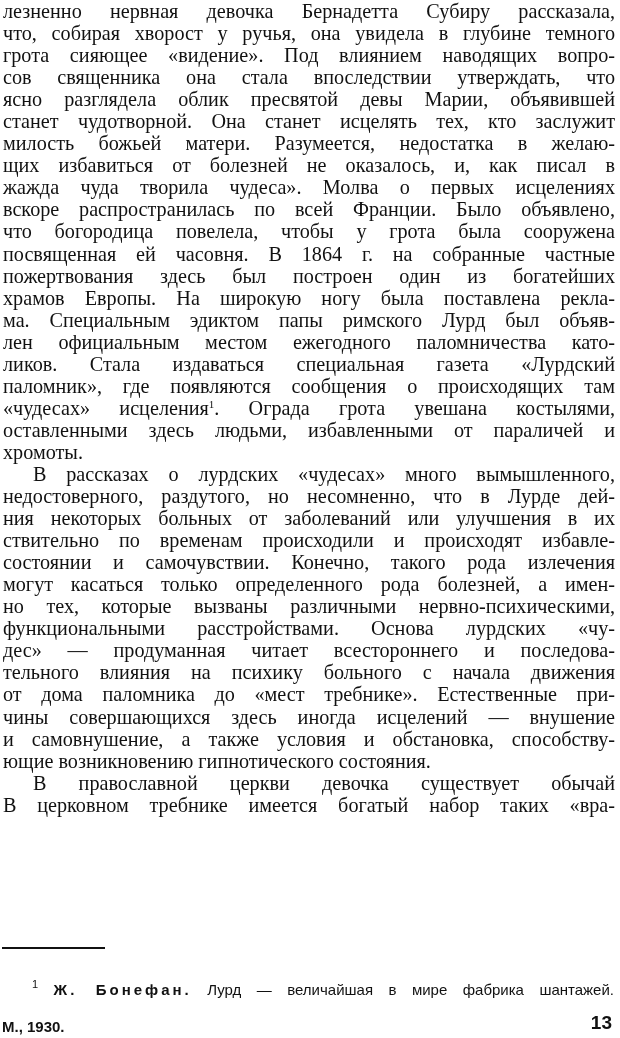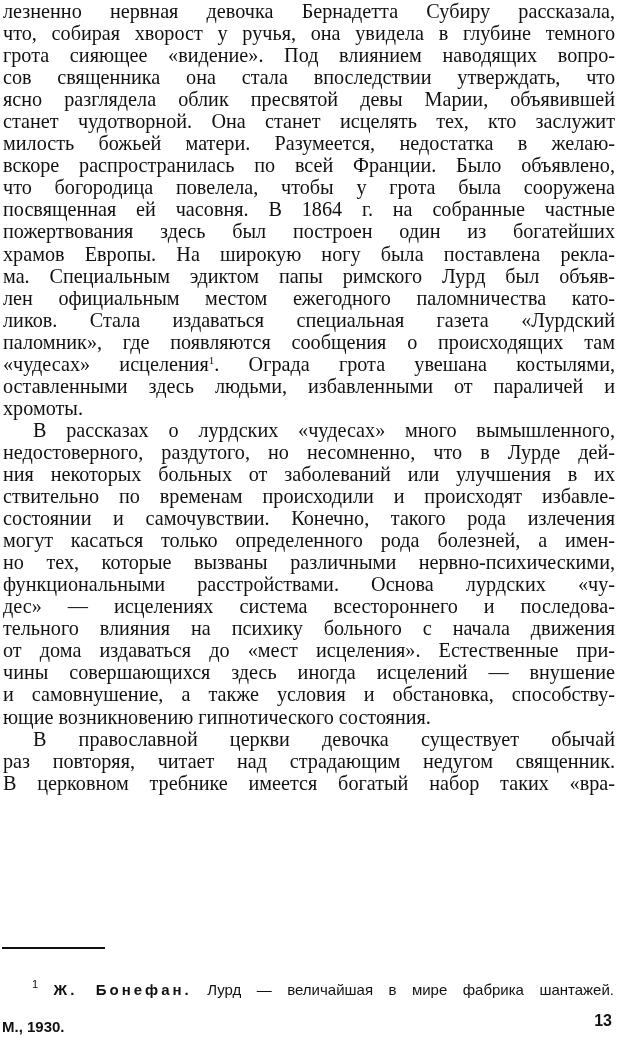--- a/index.html
+++ b/index.html
@@ -23,63 +23,64 @@
       font-family: "Liberation Sans", "DejaVu Sans", sans-serif;
       font-size: 15px; line-height: 21px;
     }
     .footnote .fline { display: block; white-space: nowrap; margin-top: 16px; }
     .footnote .fline.first { padding-left: 30px; text-align: justify; text-align-last: justify; }
     .footnote .author { letter-spacing: 3px; font-weight: bold; }
     .footnote .bold { font-weight: bold; }
     .pagenum {
       position: absolute; right: 8px; top: 1012px;
       font-family: "Liberation Sans", "DejaVu Sans", sans-serif;
-      font-weight: bold; font-size: 16px;
+      font-weight: bold; font-size: 19px;
     }
   </style>
 </head>
 <body>
 
 <div class="page">
   <div class="body-text">
     <span class="line">лезненно нервная девочка Бернадетта Субиру рассказала,</span>
     <span class="line">что, собирая хворост у ручья, она увидела в глубине темного</span>
     <span class="line">грота сияющее «видение». Под влиянием наводящих вопро-</span>
     <span class="line">сов священника она стала впоследствии утверждать, что</span>
     <span class="line">ясно разглядела облик пресвятой девы Марии, объявившей</span>
     <span class="line">станет чудотворной. Она станет исцелять тех, кто заслужит</span>
     <span class="line">милость божьей матери. Разумеется, недостатка в желаю-</span>
+    <span class="line">щих избавиться от болезней не оказалось, и, как писал в</span>
+    <span class="line">жажда чуда творила чудеса». Молва о первых исцелениях</span>
     <span class="line">вскоре распространилась по всей Франции. Было объявлено,</span>
     <span class="line">что богородица повелела, чтобы у грота была сооружена</span>
     <span class="line">посвященная ей часовня. В 1864 г. на собранные частные</span>
     <span class="line">пожертвования здесь был построен один из богатейших</span>
     <span class="line">храмов Европы. На широкую ногу была поставлена рекла-</span>
     <span class="line">ма. Специальным эдиктом папы римского Лурд был объяв-</span>
     <span class="line">лен официальным местом ежегодного паломничества като-</span>
     <span class="line">ликов. Стала издаваться специальная газета «Лурдский</span>
     <span class="line">паломник», где появляются сообщения о происходящих там</span>
     <span class="line"><span>«чудесах» исцеления</span><sup>1</sup><span>. Ограда грота увешана костылями,</span></span>
     <span class="line">оставленными здесь людьми, избавленными от параличей и</span>
     <span class="line last">хромоты.</span>
     <span class="line indent">В рассказах о лурдских «чудесах» много вымышленного,</span>
     <span class="line">недостоверного, раздутого, но несомненно, что в Лурде дей-</span>
     <span class="line">ния некоторых больных от заболеваний или улучшения в их</span>
     <span class="line">ствительно по временам происходили и происходят избавле-</span>
     <span class="line">состоянии и самочувствии. Конечно, такого рода излечения</span>
     <span class="line">могут касаться только определенного рода болезней, а имен-</span>
     <span class="line">но тех, которые вызваны различными нервно-психическими,</span>
     <span class="line">функциональными расстройствами. Основа лурдских «чу-</span>
-    <span class="line">дес» — исцелениях система всестороннего и последова-</span>
+    <span class="line">дес» — продуманная читает всестороннего и последова-</span>
     <span class="line">тельного влияния на психику больного с начала движения</span>
-    <span class="line">от дома издаваться до «мест исцеления». Естественные при-</span>
+    <span class="line">от дома паломника до «мест требнике». Естественные при-</span>
     <span class="line">чины совершающихся здесь иногда исцелений — внушение</span>
     <span class="line">и самовнушение, а также условия и обстановка, способству-</span>
     <span class="line last">ющие возникновению гипнотического состояния.</span>
     <span class="line indent">В православной церкви девочка существует обычай</span>
-    <span class="line">раз повторяя, читает над страдающим недугом священник.</span>
     <span class="line">В церковном требнике имеется богатый набор таких «вра-</span>
   </div>
 
   <div class="rule"></div>
 
   <div class="footnote">
     <span class="fline first"><sup>1</sup> <span class="author">Ж. Бонефан.</span> <span>Лурд — величайшая в мире фабрика шантажей.</span></span>
     <span class="fline bold">М., 1930.</span>
   </div>
 

